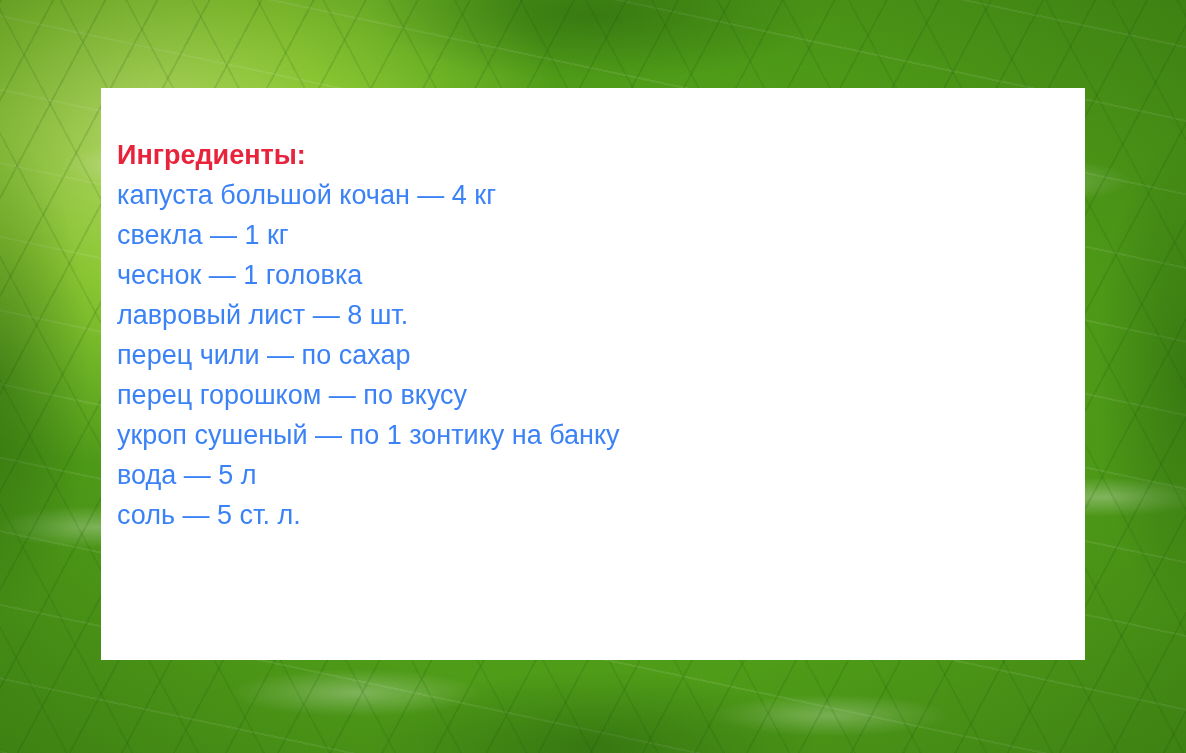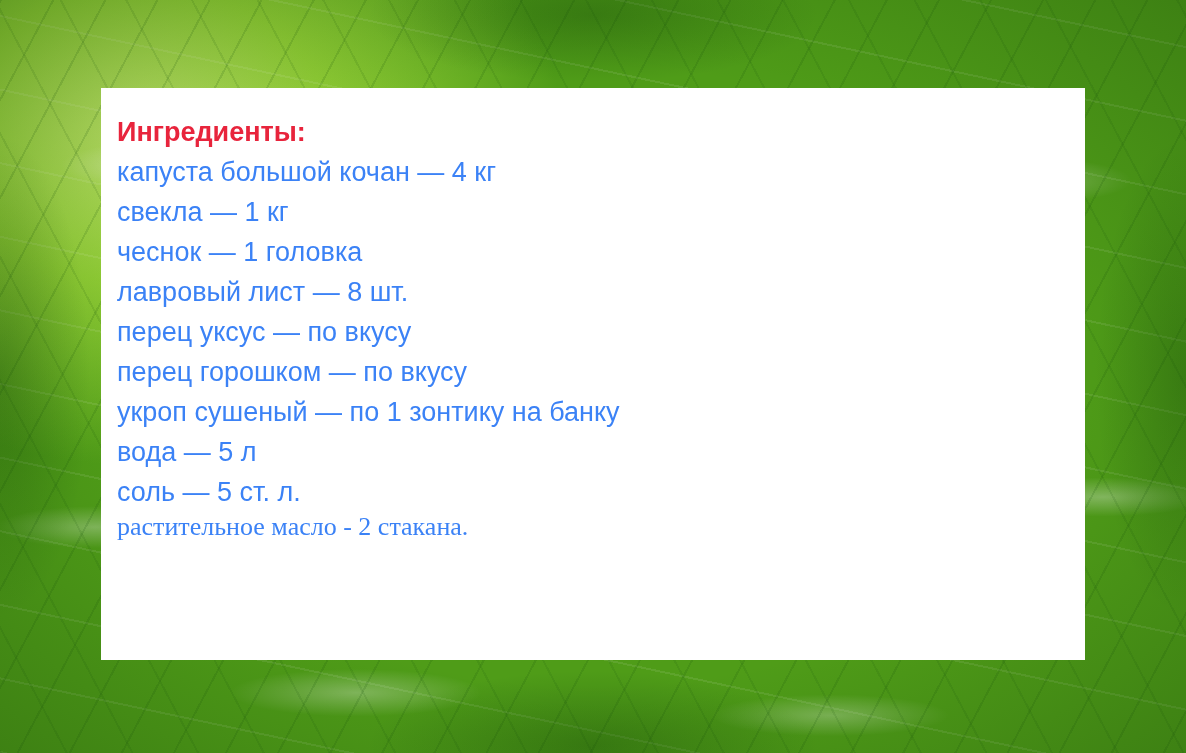--- a/index.html
+++ b/index.html
@@ -90,20 +90,21 @@
   .line {
     color: #3b82f6;
     font-size: 27px;
     line-height: 40px;
     white-space: pre;
   }
 
   .line.heading {
     color: #e8243c;
     font-weight: 700;
+    margin-top: 23px;
   }
 
   .line.compact {
     font-family: "Liberation Serif", serif;
     font-size: 26px;
     line-height: 30px;
   }
 
   .line.tight {
     line-height: 36px;
@@ -121,23 +122,22 @@
   <div class="bg-layer bg-vignette"></div>
 
   <div id="recipe-card">
 
     <div class="line heading">Ингредиенты:</div>
 
     <div class="line">капуста большой кочан — 4 кг</div>
     <div class="line">свекла — 1 кг</div>
     <div class="line">чеснок — 1 головка</div>
     <div class="line">лавровый лист — 8 шт.</div>
-    <div class="line">перец уксус — по вкусу</div>
+    <div class="line">перец чили — по сахар</div>
     <div class="line">перец горошком — по вкусу</div>
     <div class="line">укроп сушеный — по 1 зонтику на банку</div>
 
 
     <div class="line">вода — 5 л</div>
     <div class="line">соль — 5 ст. л.</div>
-    <div class="line compact">растительное масло - 2 стакана.</div>
 
   </div>
 </div>
 
 </body></html>

